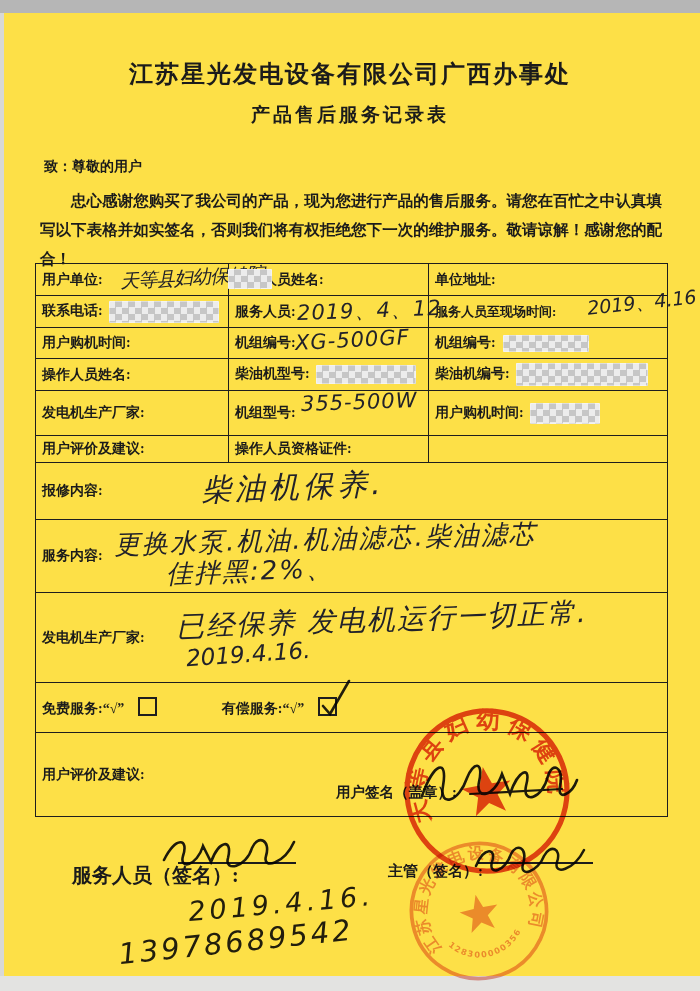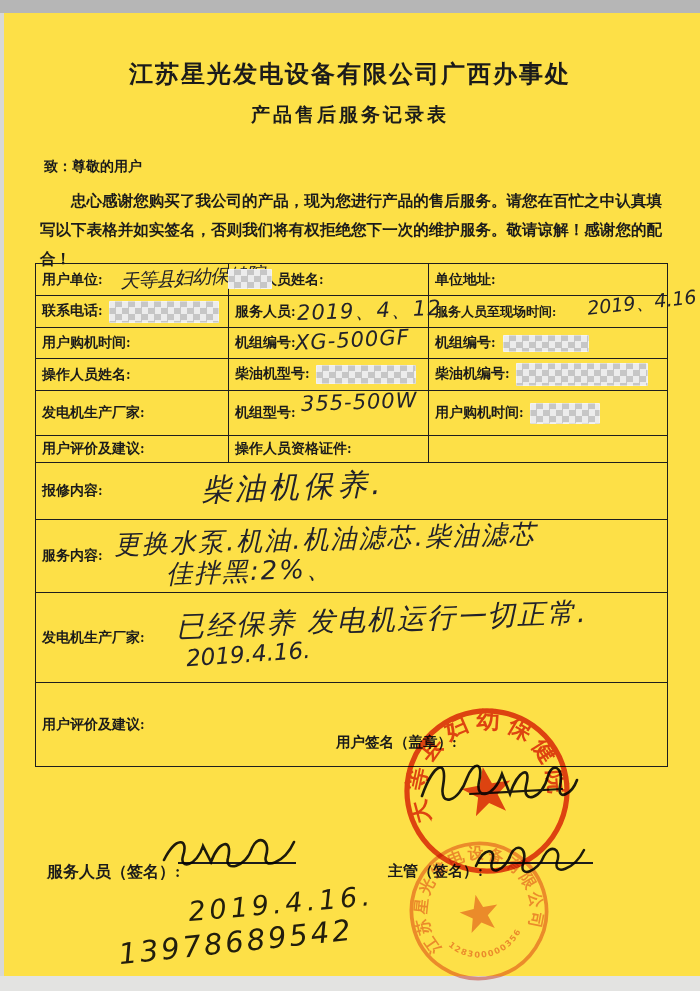--- a/index.html
+++ b/index.html
@@ -111,30 +111,45 @@
         <span class="hw hw-lg" style="position:absolute;left:130px;top:34px;transform:rotate(-2deg);">佳拌黑:2%、</span>
       </td>
     </tr>
     <tr style="height:90px">
       <td colspan="3" class="topalign">
         <span class="lbl">发电机生产厂家:</span>
         <span class="hw hw-lg" style="position:absolute;left:140px;top:8px;font-size:28px;transform:rotate(-2deg);">已经保养 发电机运行一切正常.</span>
         <span class="hw" style="position:absolute;left:150px;top:48px;font-size:23px;transform:rotate(-4deg);">2019.4.16.</span>
       </td>
     </tr>
+    <tr style="height:50px">
+      <td colspan="3">
+        <span class="lbl">免费服务:“√”</span>
+        <span class="ckbox"></span>
+        <span style="display:inline-block;width:58px;"></span>
+        <span class="lbl">有偿服务:“√”</span>
+        <span class="ckbox">
+          <span class="tick-wrap ink">
+            <svg width="40" height="42" viewBox="0 0 40 42">
+              <path d="M7,29 L14,37 L33,4" fill="none" stroke="#22222a" stroke-width="2.6" stroke-linecap="round"></path>
+            </svg>
+          </span>
+        </span>
+      </td>
+    </tr>
     <tr style="height:84px">
       <td colspan="3" class="topalign">
         <span class="lbl">用户评价及建议:</span>
         <span class="lbl" style="position:absolute;left:300px;top:50px;font-size:14.5px;">用户签名（盖章）:</span>
       </td>
     </tr>
   </tbody>
     </table>
 
-  <div class="abs" style="left:47px;top:862px;font-size:16px;font-weight:bold;">服务人员（签名）:</div>
+  <div class="abs" style="left:72px;top:862px;font-size:20px;font-weight:bold;">服务人员（签名）:</div>
   <div class="sig-line" style="left:178px;top:862px;width:118px;"></div>
   <div class="abs" style="left:388px;top:862px;font-size:15px;font-weight:bold;">主管（签名）:</div>
   <div class="sig-line" style="left:478px;top:862px;width:115px;"></div>
 
   <div class="abs hw ink" style="left:188px;top:888px;font-size:27px;letter-spacing:4px;transform:rotate(-5deg);">2019.4.16.</div>
   <div class="abs hw ink" style="left:118px;top:925px;font-size:29px;letter-spacing:3px;transform:rotate(-6deg);">13978689542</div>
 
   <svg class="abs stamp" style="left:400px;top:704px;transform:rotate(-10deg);" width="174" height="174" viewBox="0 0 200 200">
     <circle cx="100" cy="100" r="92" fill="none" stroke="#dd3d26" stroke-width="6"></circle>
     <polygon fill="#dd3d26" points="100,72 107.1,92.3 128.5,92.7 111.4,105.7 117.6,126.3 100,114 82.4,126.3 88.6,105.7 71.5,92.7 92.9,92.3"></polygon>

